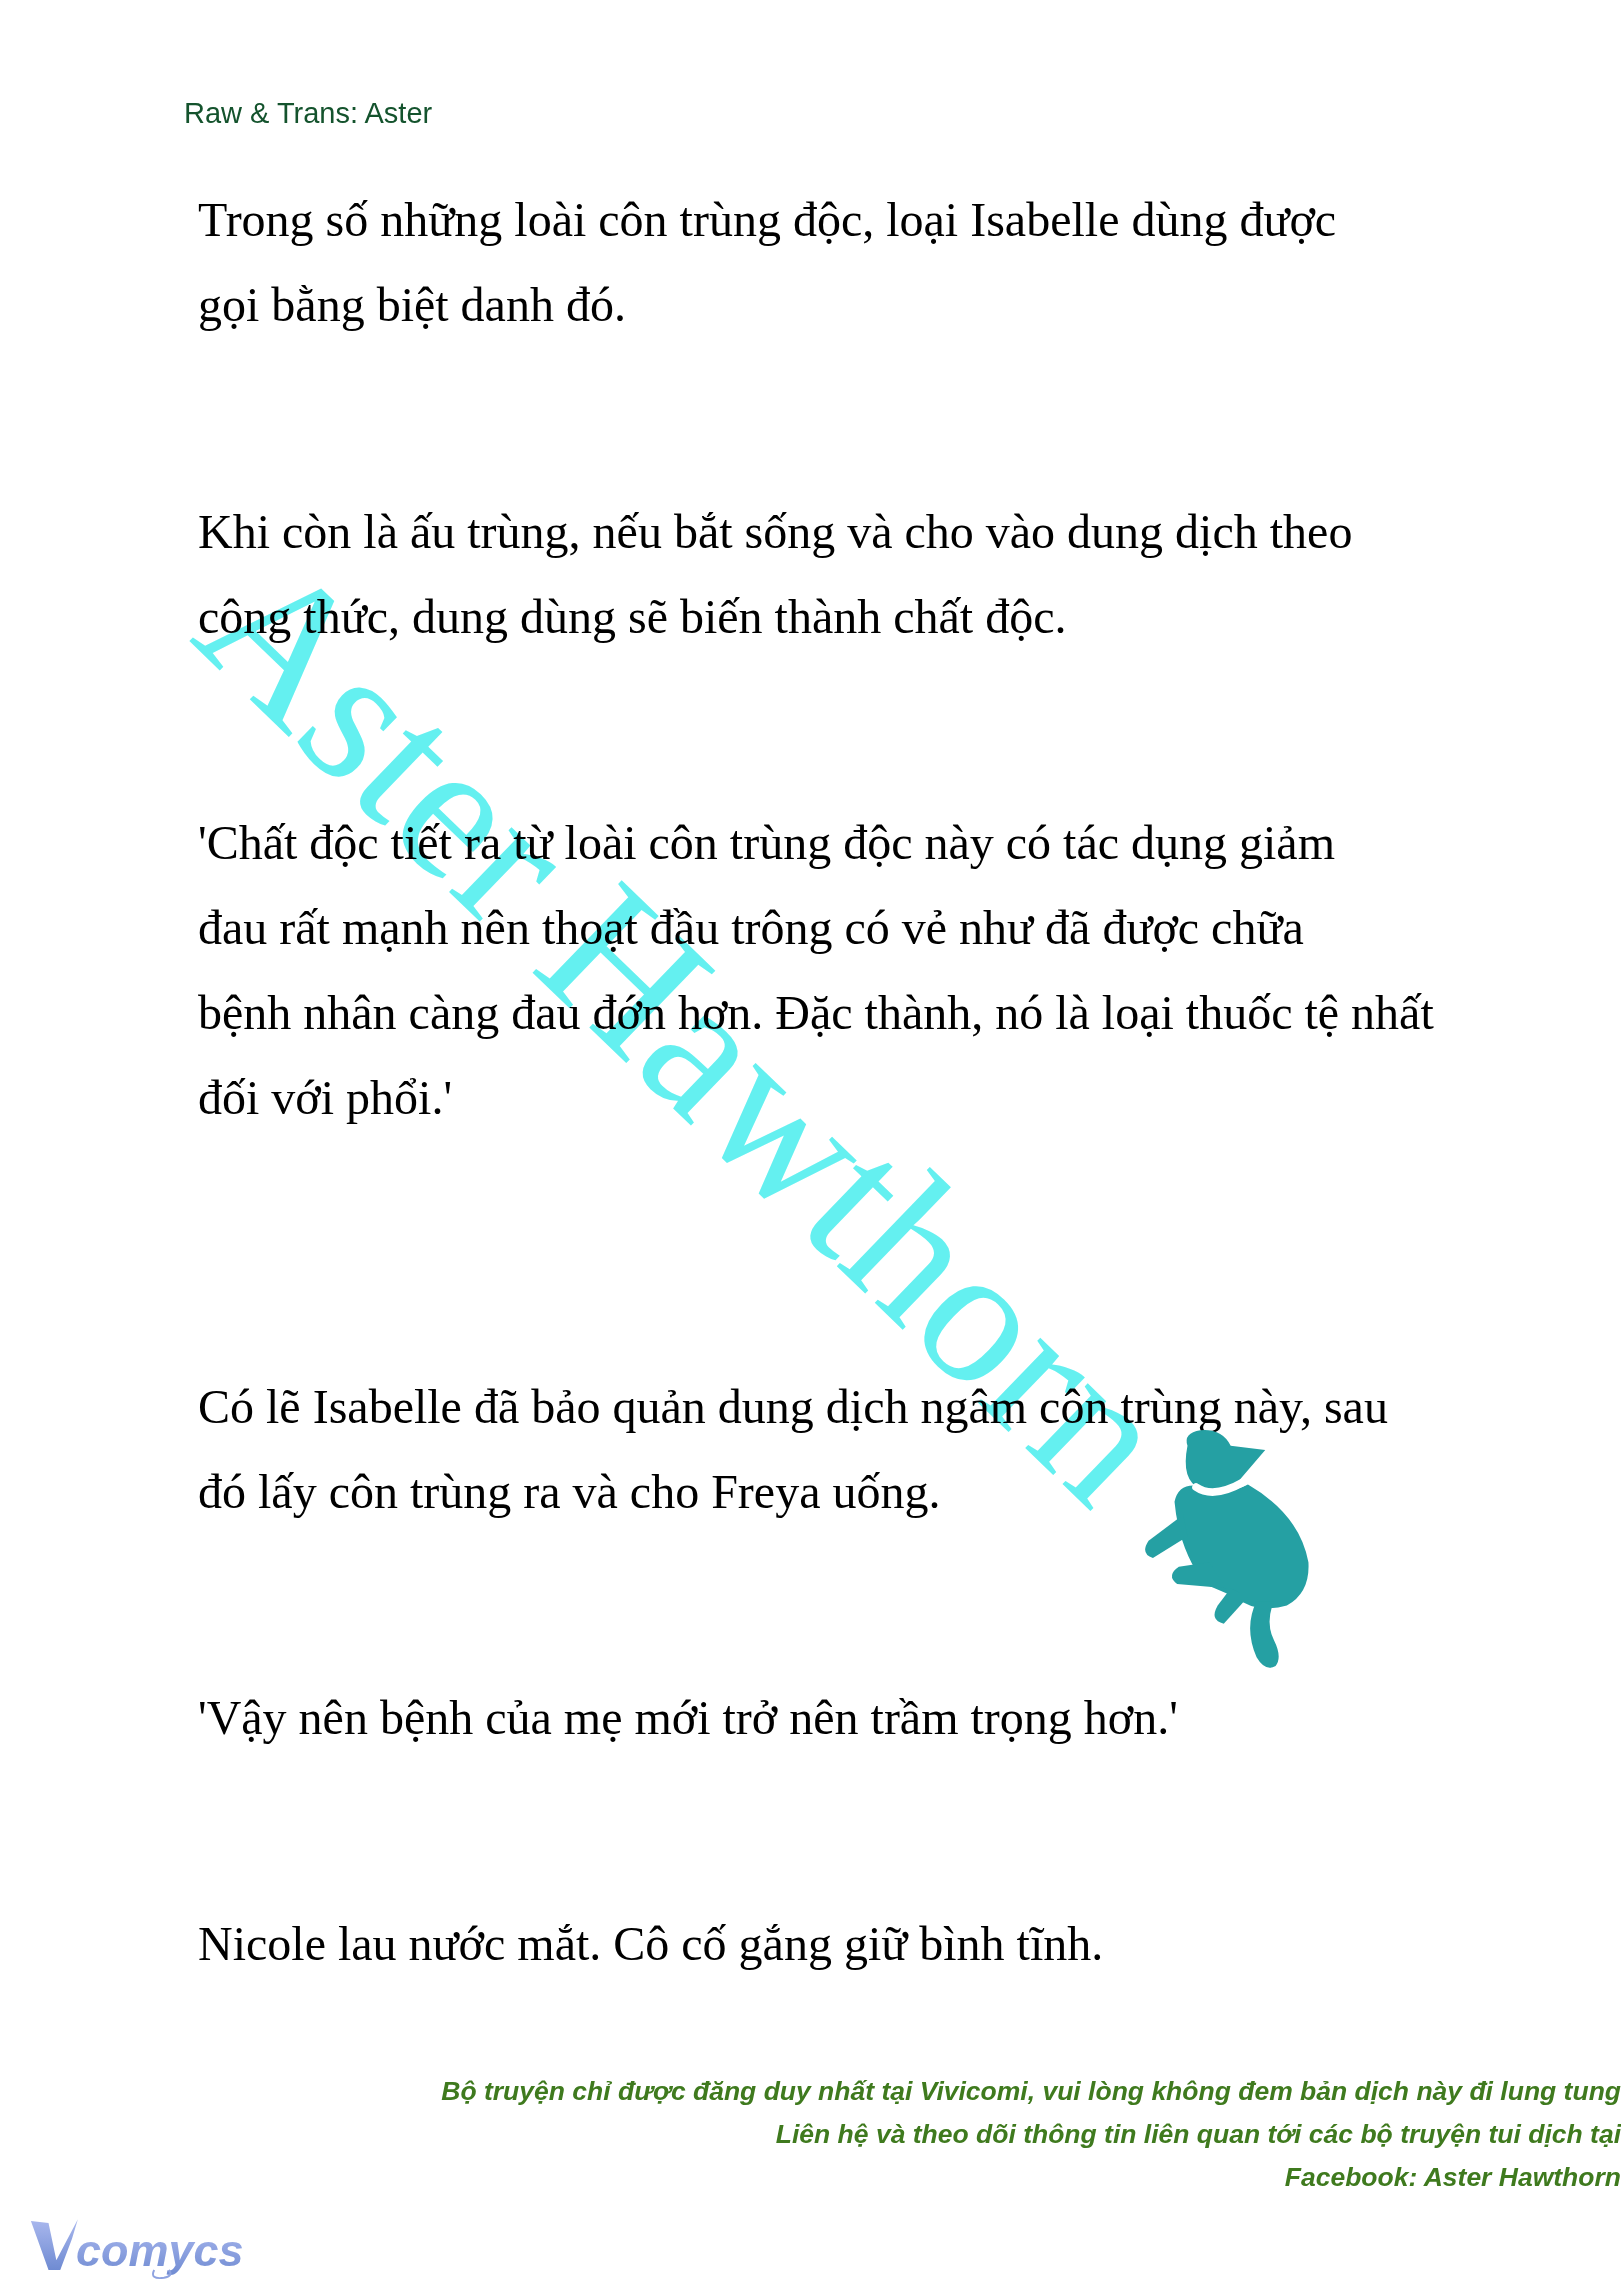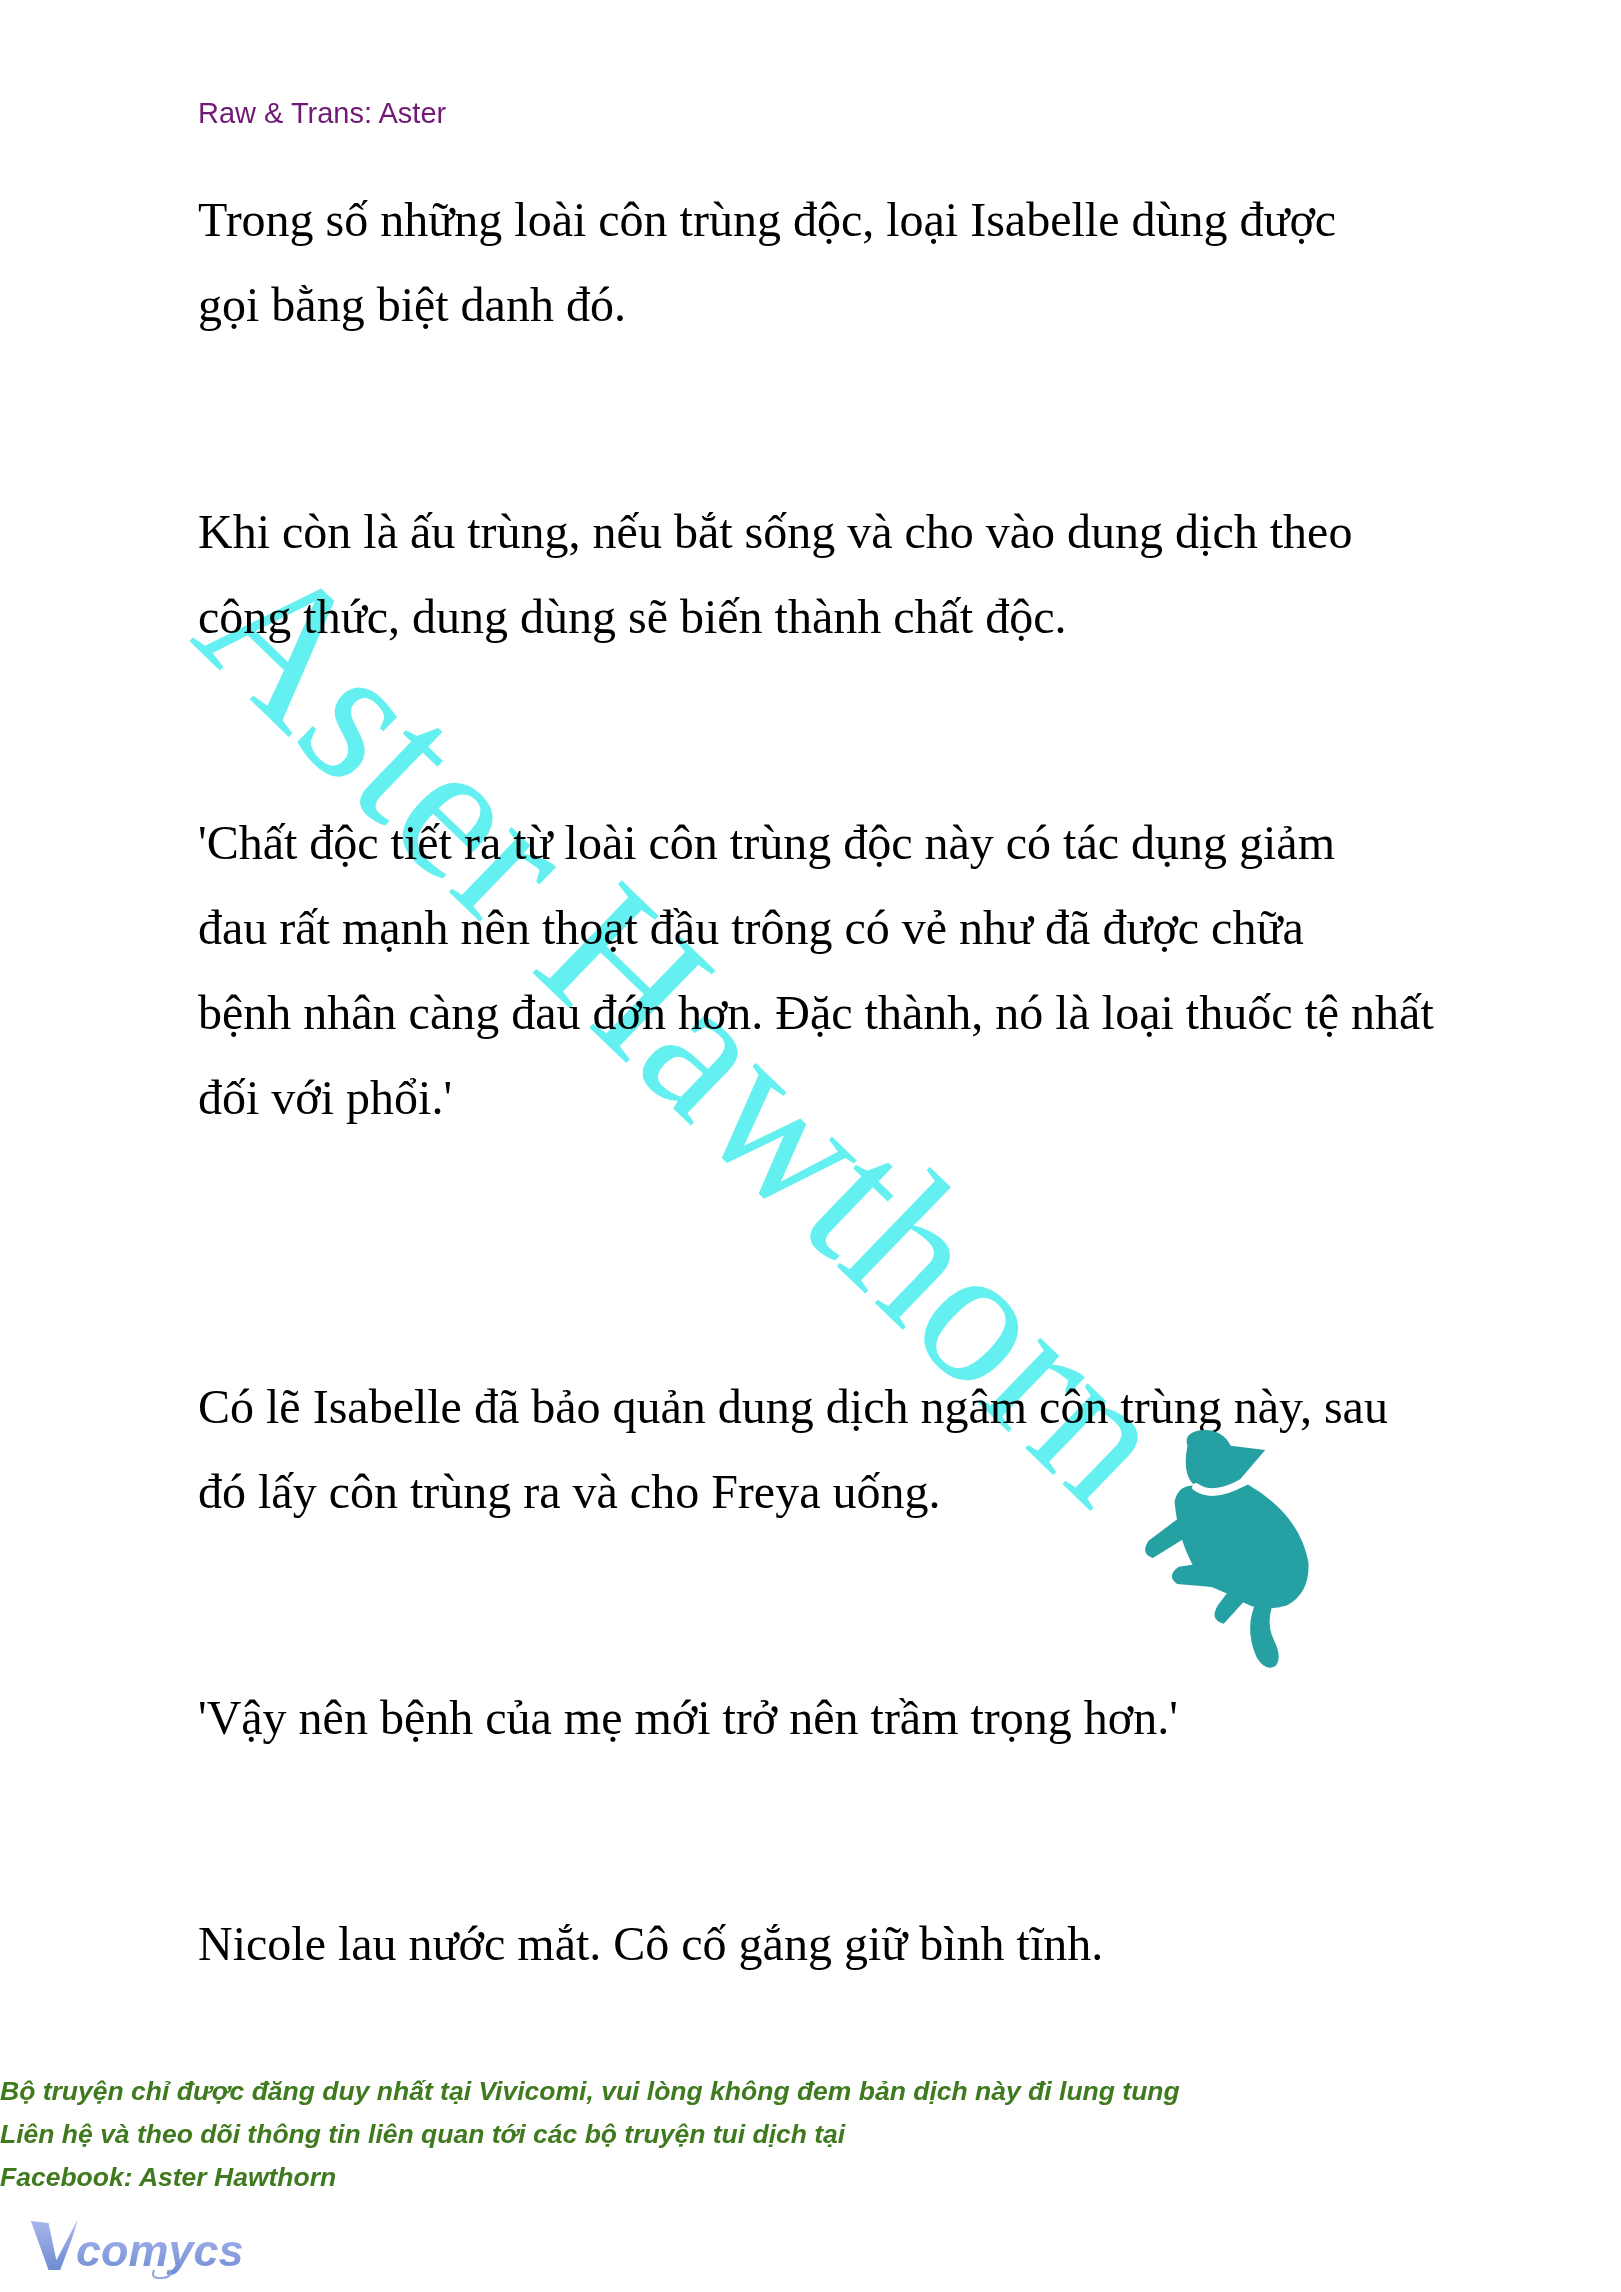--- a/index.html
+++ b/index.html
@@ -1,32 +1,32 @@
 <!DOCTYPE html>
 <html><head>
   <meta charset="utf-8">
   <style>
     html, body { margin: 0; padding: 0; background: #ffffff; }
     body { width: 1621px; height: 2293px; position: relative; overflow: hidden; }
     .page { position: absolute; left: 0; top: 0; width: 1621px; height: 2293px; background: #ffffff; }
     .header {
-      position: absolute; left: 198px; top: 96px;
-      font-family: "Liberation Sans", sans-serif; font-size: 29px; color: #701a75;
+      position: absolute; left: 184px; top: 96px;
+      font-family: "Liberation Sans", sans-serif; font-size: 29px; color: #14532d;
       line-height: 35px; white-space: nowrap;
     }
     .para {
       position: absolute; left: 198px;
       font-family: "Liberation Serif", serif; font-size: 48px; color: #000;
       line-height: 85px; white-space: nowrap;
     }
     .para .line { display: block; }
     .footer {
       position: absolute; left: 0; width: 1621px; top: 2070px;
       font-family: "Liberation Sans", sans-serif; font-weight: bold; font-style: italic;
-      font-size: 26.5px; line-height: 43px; color: #3f7a1e; text-align: left;
+      font-size: 26.5px; line-height: 43px; color: #3f7a1e; text-align: right;
     }
     .footer .fline { display: block; }
     .watermark {
       position: absolute; left: 686px; top: 1029px;
       transform: translate(-50%, -50%) rotate(44deg);
       font-family: "Liberation Serif", serif; font-size: 196px; color: #5cf0f0;
       white-space: nowrap; line-height: 1; opacity: 0.95;
       pointer-events: none;
     }
     .text-layer { position: absolute; left: 0; top: 0; width: 1621px; height: 2293px; }

